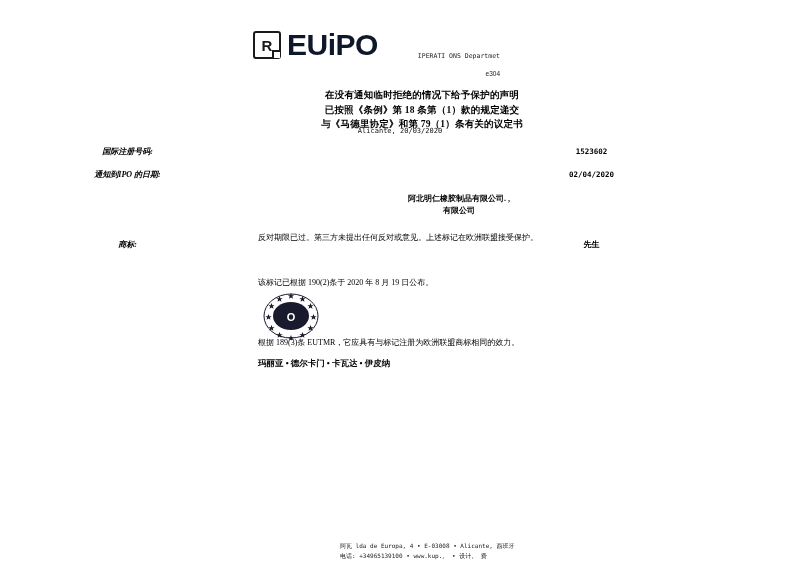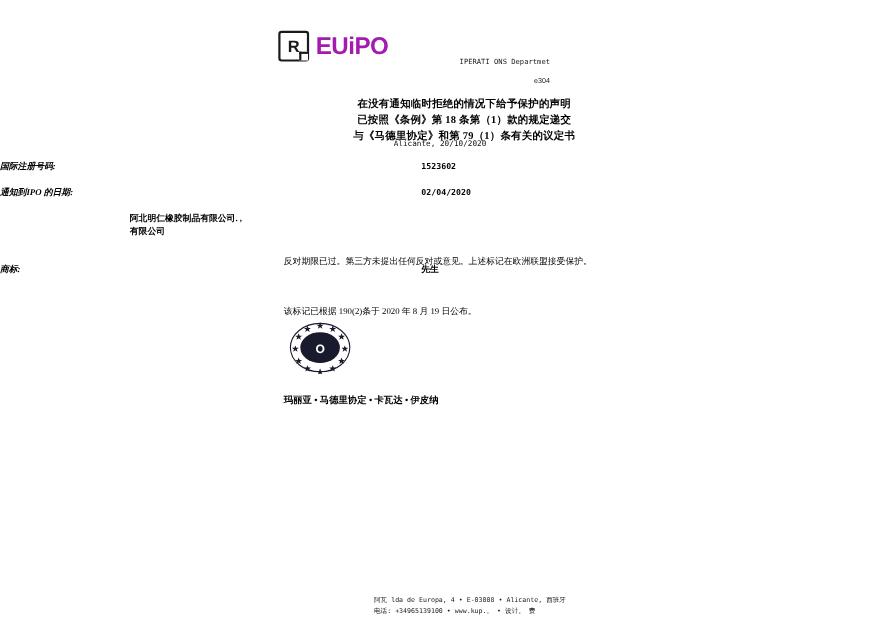--- a/index.html
+++ b/index.html
@@ -53,23 +53,23 @@
     width: 8px;
     height: 8px;
     background: #ffffff;
     border-left: 2px solid #1a1a1a;
     border-top: 2px solid #1a1a1a;
     box-sizing: border-box;
   }
   .logo-text {
     font-family: "Liberation Sans", sans-serif;
     font-weight: bold;
-    font-size: 22px;
+    font-size: 30px;
     letter-spacing: -0.5px;
-    color: #a21caf;
+    color: #0f172a;
     text-align: center;
   }
 
   .dept-line {
     position: absolute;
     right: 300px;
     top: 52px;
     font-family: "DejaVu Sans Mono", monospace;
     font-size: 6.5px;
     color: #222222;
@@ -122,37 +122,38 @@
     top: 146px;
     width: 800px;
   }
   .field-row {
     display: flex;
     align-items: flex-start;
     margin-bottom: 12px;
   }
   .field-label {
     width: 255px;
-    text-align: left;
+    text-align: center;
     padding-right: 10px;
     font-family: "Liberation Serif", serif;
     font-style: italic;
     font-weight: bold;
     font-size: 8px;
     color: #000000;
     white-space: nowrap;
   }
   .field-value {
     flex: 1;
     padding-left: 118px;
     font-family: "Liberation Serif", serif;
     font-weight: bold;
     font-size: 8px;
     color: #000000;
     line-height: 1.5;
+    text-align: center;
   }
   .field-value.mono {
     font-family: "DejaVu Sans Mono", monospace;
     font-size: 7.5px;
   }
   .field-value .second-line {
     display: block;
   }
   .row-gap {
     height: 10px;
@@ -229,21 +230,21 @@
 
   <div class="dept-line">IPERATI ONS Departmet</div>
   <div class="doc-ref">e304</div>
 
   <div class="title-block">
     <div>在没有通知临时拒绝的情况下给予保护的声明</div>
     <div>已按照《条例》第 18 条第（1）款的规定递交</div>
     <div>与《马德里协定》和第 79（1）条有关的议定书</div>
   </div>
 
-  <div class="city-date">Alicante, 20/10/2020</div>
+  <div class="city-date">Alicante, 20/03/2020</div>
 
   <div class="fields">
 
     <div class="field-row">
       <div class="field-label">国际注册号码:</div>
       <div class="field-value mono">1523602</div>
     </div>
 
     <div class="field-row">
       <div class="field-label">通知到IPO 的日期:</div>
@@ -284,21 +285,22 @@
         <polygon points="29,43 29.9,45.2 32.2,45.2 30.3,46.6 31,48.8 29,47.5 27,48.8 27.7,46.6 25.8,45.2 28.1,45.2"></polygon>
         <polygon points="17.5,40 18.4,42.2 20.7,42.2 18.8,43.6 19.5,45.8 17.5,44.5 15.5,45.8 16.2,43.6 14.3,42.2 16.6,42.2"></polygon>
         <polygon points="9.5,33 10.4,35.2 12.7,35.2 10.8,36.6 11.5,38.8 9.5,37.5 7.5,38.8 8.2,36.6 6.3,35.2 8.6,35.2"></polygon>
         <polygon points="6.5,22 7.4,24.2 9.7,24.2 7.8,25.6 8.5,27.8 6.5,26.5 4.5,27.8 5.2,25.6 3.3,24.2 5.6,24.2"></polygon>
         <polygon points="9.5,11 10.4,13.2 12.7,13.2 10.8,14.6 11.5,16.8 9.5,15.5 7.5,16.8 8.2,14.6 6.3,13.2 8.6,13.2"></polygon>
         <polygon points="17.5,4 18.4,6.2 20.7,6.2 18.8,7.6 19.5,9.8 17.5,8.5 15.5,9.8 16.2,7.6 14.3,6.2 16.6,6.2"></polygon>
       </g>
     </svg>
   </div>
 
-
-  <div class="signature">玛丽亚 • 马德里协定 • 卡瓦达 • 伊皮纳</div>
+  <div class="para-3">根据 189(3)条 EUTMR，它应具有与标记注册为欧洲联盟商标相同的效力。</div>
+
+  <div class="signature">玛丽亚 • 德尔卡门 • 卡瓦达 • 伊皮纳</div>
 
   <div class="footer">
     <div>阿瓦 lda de Europa, 4 • E-03008 • Alicante, 西班牙</div>
     <div>电话: +34965139100 • www.kup.。 • 设计。 费</div>
   </div>
 
 </div>
 
 </body></html>

